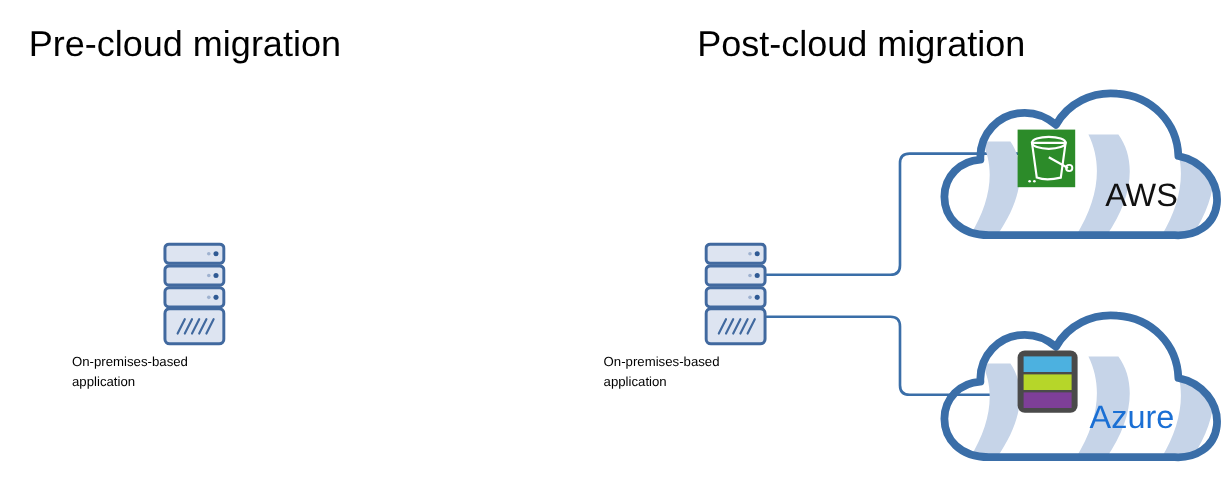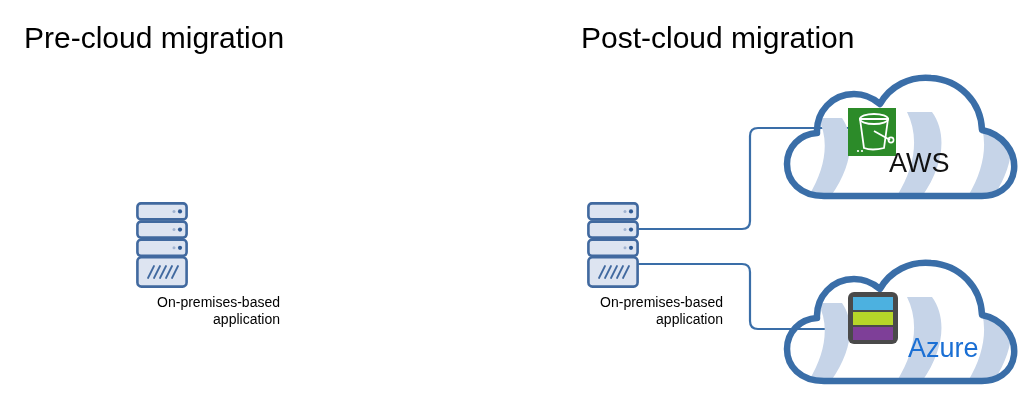--- a/index.html
+++ b/index.html
@@ -29,24 +29,24 @@
     color: #000000;
     white-space: nowrap;
     letter-spacing: 0px;
   }
   #title-pre  { left: 24px;  top: 21px; }
   #title-post { left: 581px; top: 21px; }
 
   
   .server-caption {
     position: absolute;
-    font-size: 14px;
+    font-size: 11px;
     line-height: 17px;
     color: #000000;
-    text-align: right;
+    text-align: left;
     white-space: pre-line;
     width: 220px;
   }
   #caption-left  { left: 60px;  top: 294px; }
   #caption-right { left: 503px; top: 294px; }
 
   
   .server {
     position: absolute;
     width: 52px;
@@ -55,21 +55,21 @@
   #server-left  { left: 136px; top: 202px; }
   #server-right { left: 587px; top: 202px; }
 
   
   .cloud-label {
     position: absolute;
     font-size: 27px;
     line-height: 30px;
     white-space: nowrap;
   }
-  #label-aws   { left: 889px; top: 148px; color: #111111; }
+  #label-aws   { left: 921px; top: 148px; color: #111111; }
   #label-azure { left: 908px; top: 333px; color: #1a6fd4; text-align: right; }
 
   
   .layer {
     position: absolute;
     left: 0;
     top: 0;
     width: 1024px;
     height: 402px;
     overflow: visible;

